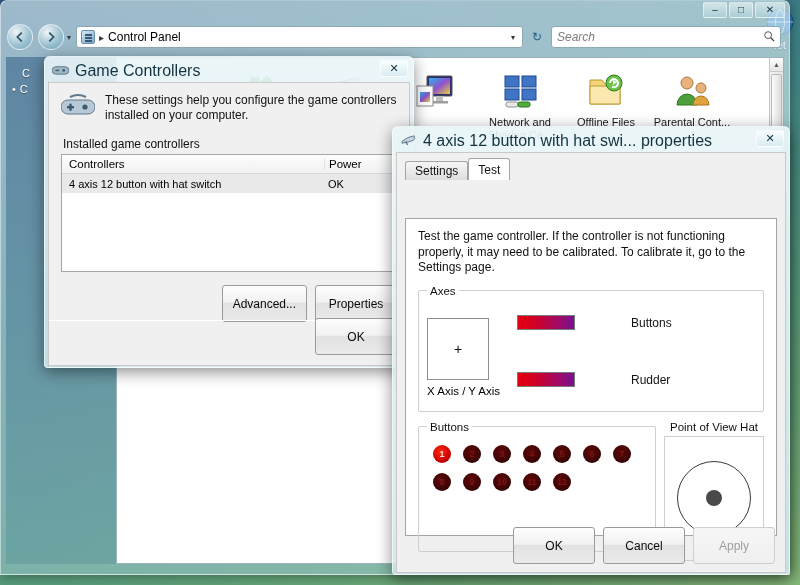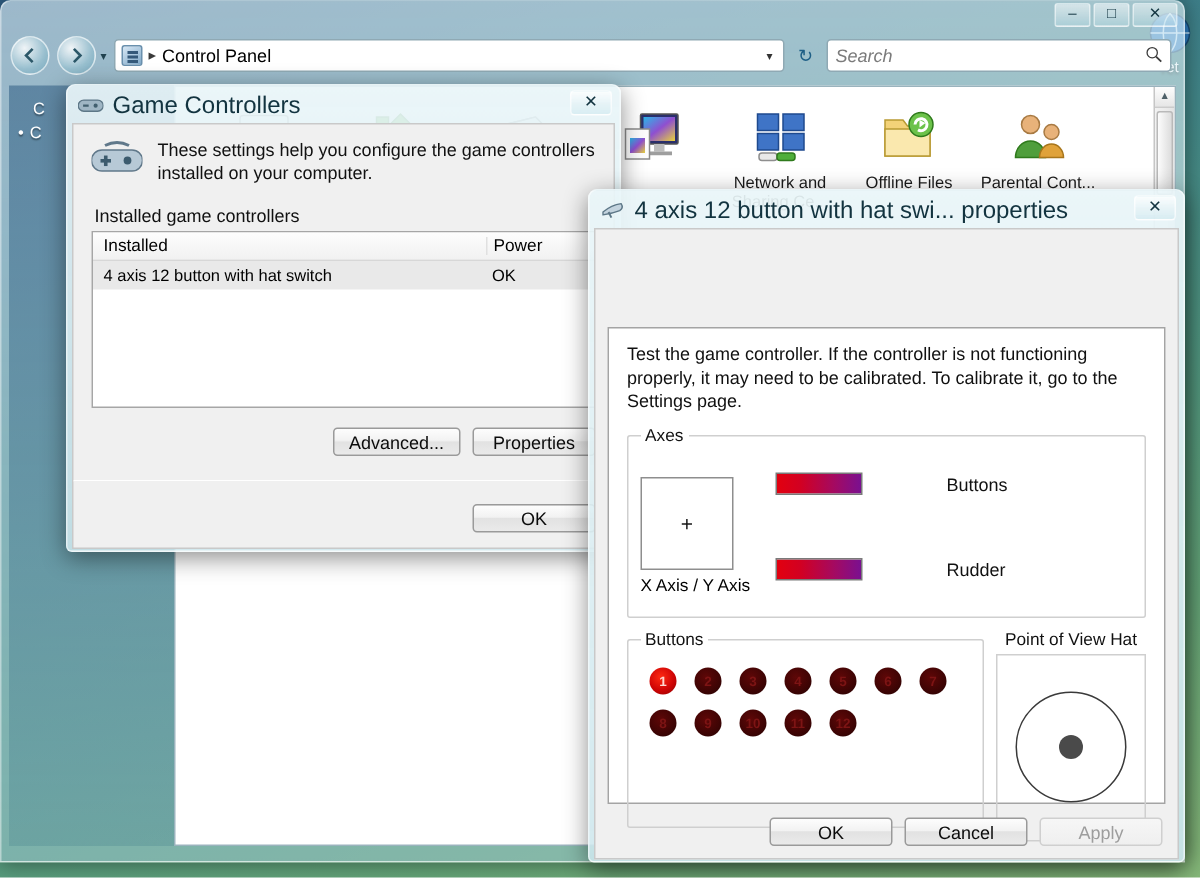--- a/index.html
+++ b/index.html
@@ -118,21 +118,21 @@
   #gc-lh .c1 { flex:1; padding-left:7px; }
   #gc-lh .c2 { width:72px; padding-left:4px; border-left:1px solid #e0e0e0; }
   .gc-row { display:flex; height:19px; align-items:center; font-size:11px; background:#e9e9e9; }
   .gc-row .c1 { flex:1; padding-left:7px; }
   .gc-row .c2 { width:72px; padding-left:4px; }
   #gc-btnrow { display:flex; justify-content:flex-end; gap:8px; margin-top:13px; }
   #gc-sep { position:absolute; left:0; right:0; bottom:44px; height:1px; background:#d2d2d2; border-top:1px solid #fff; }
   #gc-okrow { position:absolute; right:12px; bottom:10px; }
 
   .btn {
-    min-width:82px; height:19px; padding:0 10px; font-size:12px; color:#0b0b0b;
+    min-width:82px; height:37px; padding:0 10px; font-size:12px; color:#0b0b0b;
     border:1px solid #9a9a9a; border-radius:3px;
     background:linear-gradient(180deg,#fdfdfd 0%,#f2f2f2 46%,#e2e2e2 50%,#eaeaea 100%);
     display:inline-flex; align-items:center; justify-content:center;
   }
   .btn.disabled { color:#9d9d9d; border-color:#cfcfcf;
     background:linear-gradient(180deg,#f6f6f6,#efefef); }
 
   
   #js-dialog { left:392px; top:126px; width:398px; height:449px; }
   #js-body { height:421px; padding:0; background:#f0f0f0; }
@@ -425,21 +425,21 @@
           <rect x="8.3" y="10.7" width="2.4" height="7" fill="#3c5b6e"></rect>
         </svg>
       </span>
       <span class="txt">These settings help you configure the game controllers installed on your computer.</span>
     </div>
 
     <div class="group-label">Installed game controllers</div>
 
     <div id="gc-listbox">
       <div id="gc-lh">
-        <div class="c1">Installed</div>
+        <div class="c1">Controllers</div>
         <div class="c2">Power</div>
       </div>
       <div class="gc-row">
         <div class="c1">4 axis 12 button  with hat switch</div>
         <div class="c2">OK</div>
       </div>
     </div>
 
     <div id="gc-btnrow">
       <div class="btn">Advanced...</div>
@@ -460,20 +460,24 @@
         <path d="M2 9 q6 -5 13 -6 q2 3 -1 5 q-5 2 -12 3 z" fill="#c3d3de" stroke="#5d7787"></path>
         <path d="M6 9 l2 4" stroke="#5d7787" stroke-width="1.4"></path>
       </svg>
     </span>
     <span class="t-text">4 axis 12 button  with hat swi... properties</span>
     <div class="dlg-close">✕</div>
   </div>
 
   <div class="dlg-body" id="js-body">
 
+    <div id="js-tabs">
+      <div class="tab">Settings</div>
+      <div class="tab active">Test</div>
+    </div>
 
     <div id="js-page">
       <div id="js-desc">Test the game controller.  If the controller is not functioning properly, it may need to be calibrated.  To calibrate it, go to the Settings page.</div>
 
       <fieldset class="grp">
         <legend>Axes</legend>
         <div id="axes-inner">
           <div id="xy-col">
             <div id="xy-box">
               <span>+</span>

